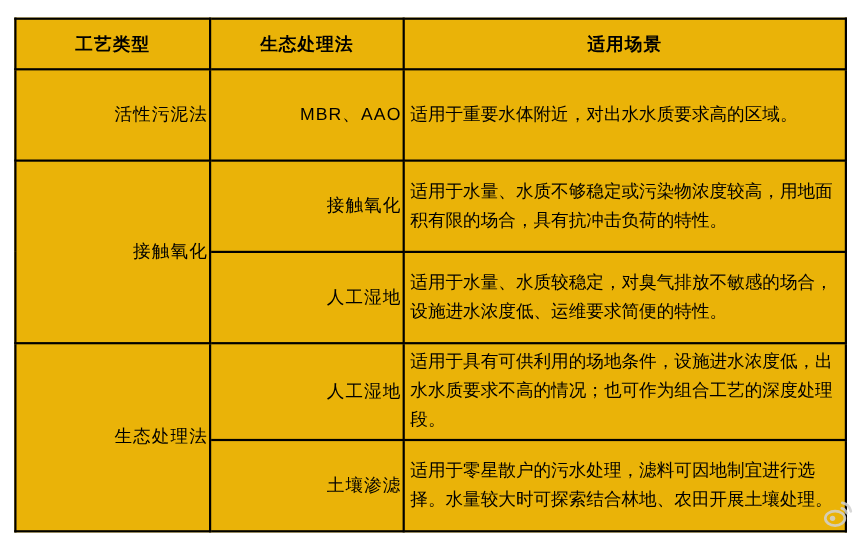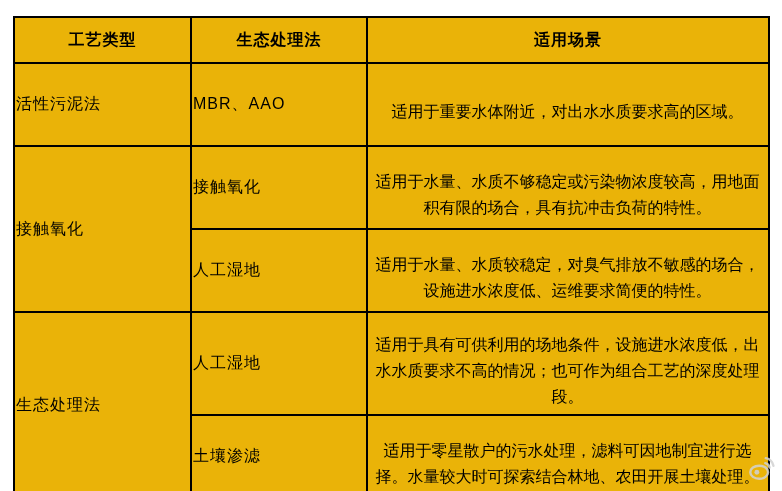--- a/index.html
+++ b/index.html
@@ -39,30 +39,30 @@
     height: 83px;
   }
   .process-table th {
     font-weight: bold;
     text-align: center;
     vertical-align: middle;
     letter-spacing: 1px;
   }
   td.type-cell,
   td.proc-cell {
-    text-align: left;
+    text-align: right;
     vertical-align: middle;
     letter-spacing: 1px;
     margin-left: 36px;
   }
   td.scen-cell {
-    text-align: center;
+    text-align: left;
     vertical-align: middle;
     line-height: 26px;
-    padding: 19px 6px 4px 5px;
+    padding: 4px 6px 4px 5px;
   }
   .watermark {
     position: absolute;
     right: 5px;
     bottom: 4px;
     display: flex;
     align-items: center;
     gap: 3px;
     opacity: 0.85;
     pointer-events: none;

